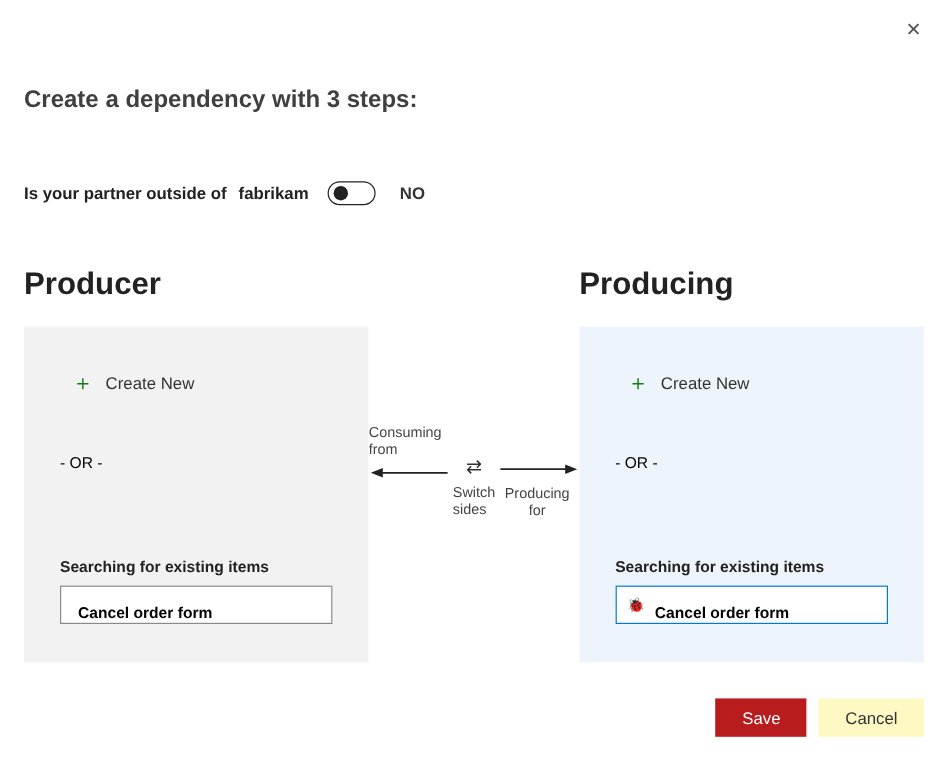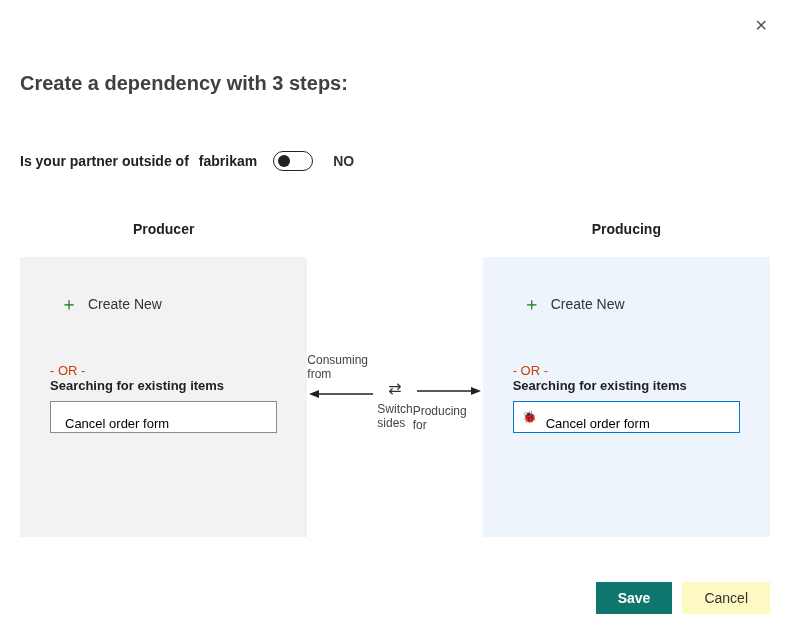--- a/index.html
+++ b/index.html
@@ -77,22 +77,22 @@
       align-items: flex-start;
       gap: 0;
     }
     .panel {
       width: 308px;
       display: flex;
       flex-direction: column;
       align-items: stretch;
     }
     .panel h2 {
-      text-align: center;
-      font-size: 14px;
+      text-align: left;
+      font-size: 26px;
       font-weight: 700;
       margin-bottom: 20px;
       color: #222;
     }
     .panel-body {
       padding: 28px 30px 32px 30px;
       min-height: 280px;
     }
     .panel.producer .panel-body {
       background: #f2f2f2;
@@ -111,39 +111,41 @@
       margin-left: 10px;
     }
     .plus-icon {
       color: #107c10;
       font-size: 18px;
       font-weight: 400;
       line-height: 1;
     }
     .or-text {
       font-size: 13px;
-      color: #c2410c;
+      color: #000000;
+      margin-bottom: 72px;
     }
     .search-label {
       font-size: 13px;
       font-weight: 700;
       margin-bottom: 8px;
       color: #222;
     }
     .search-input-wrap {
       position: relative;
     }
     .search-input {
       width: 100%;
       height: 32px;
       border: 1px solid #8a8a8a;
       background: #fff;
       font-size: 13px;
       padding: 12px 10px 0 24px;
       outline: none;
+      font-weight: bold;
     }
     .panel.consumer .search-input {
       border: 1px solid #0078d4;
       padding-left: 32px;
     }
     .panel.producer .search-input {
       padding-left: 14px;
     }
     .bug-icon {
       position: absolute;
@@ -178,20 +180,21 @@
       margin-top: 62px;
       cursor: pointer;
     }
     .switch-icon {
       font-size: 16px;
       color: #333;
       margin-bottom: 4px;
     }
     .producing-group {
       margin-top: 62px;
+      text-align: center;
     }
     .producing-group .mid-label {
       margin-top: 6px;
       margin-bottom: 0;
     }
     .footer {
       position: absolute;
       bottom: 24px;
       right: 20px;
       display: flex;
@@ -199,23 +202,23 @@
     }
     .btn {
       height: 32px;
       padding: 0 22px;
       font-size: 14px;
       border: none;
       cursor: pointer;
       font-family: inherit;
     }
     .btn.primary {
-      background: #0f766e;
+      background: #b91c1c;
       color: #fff;
-      font-weight: 700;
+      font-weight: 400;
     }
     .btn.secondary {
       background: #fef9c3;
       color: #333;
     }
   </style>
 </head>
 <body>
 
 <button class="close-btn">

